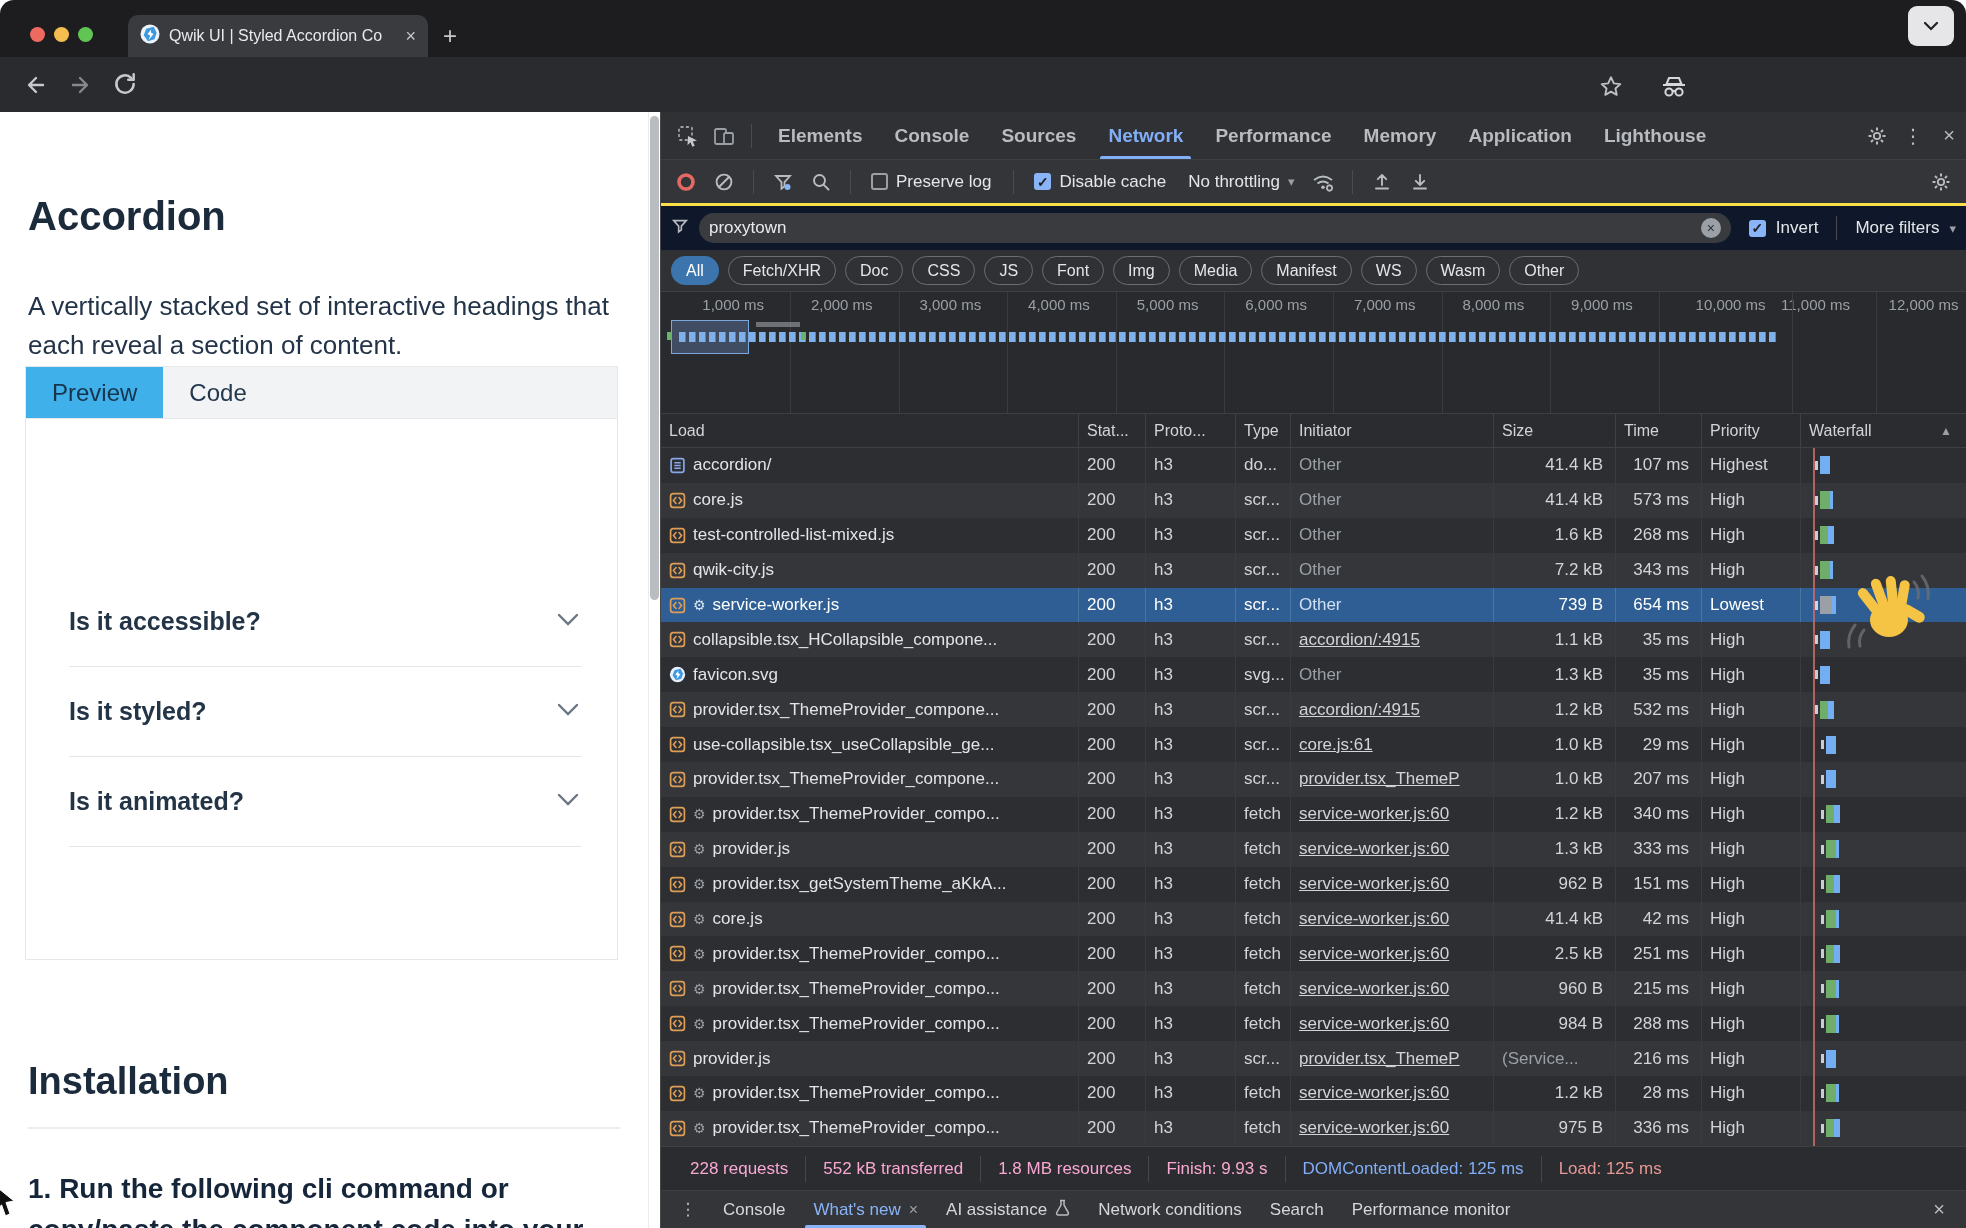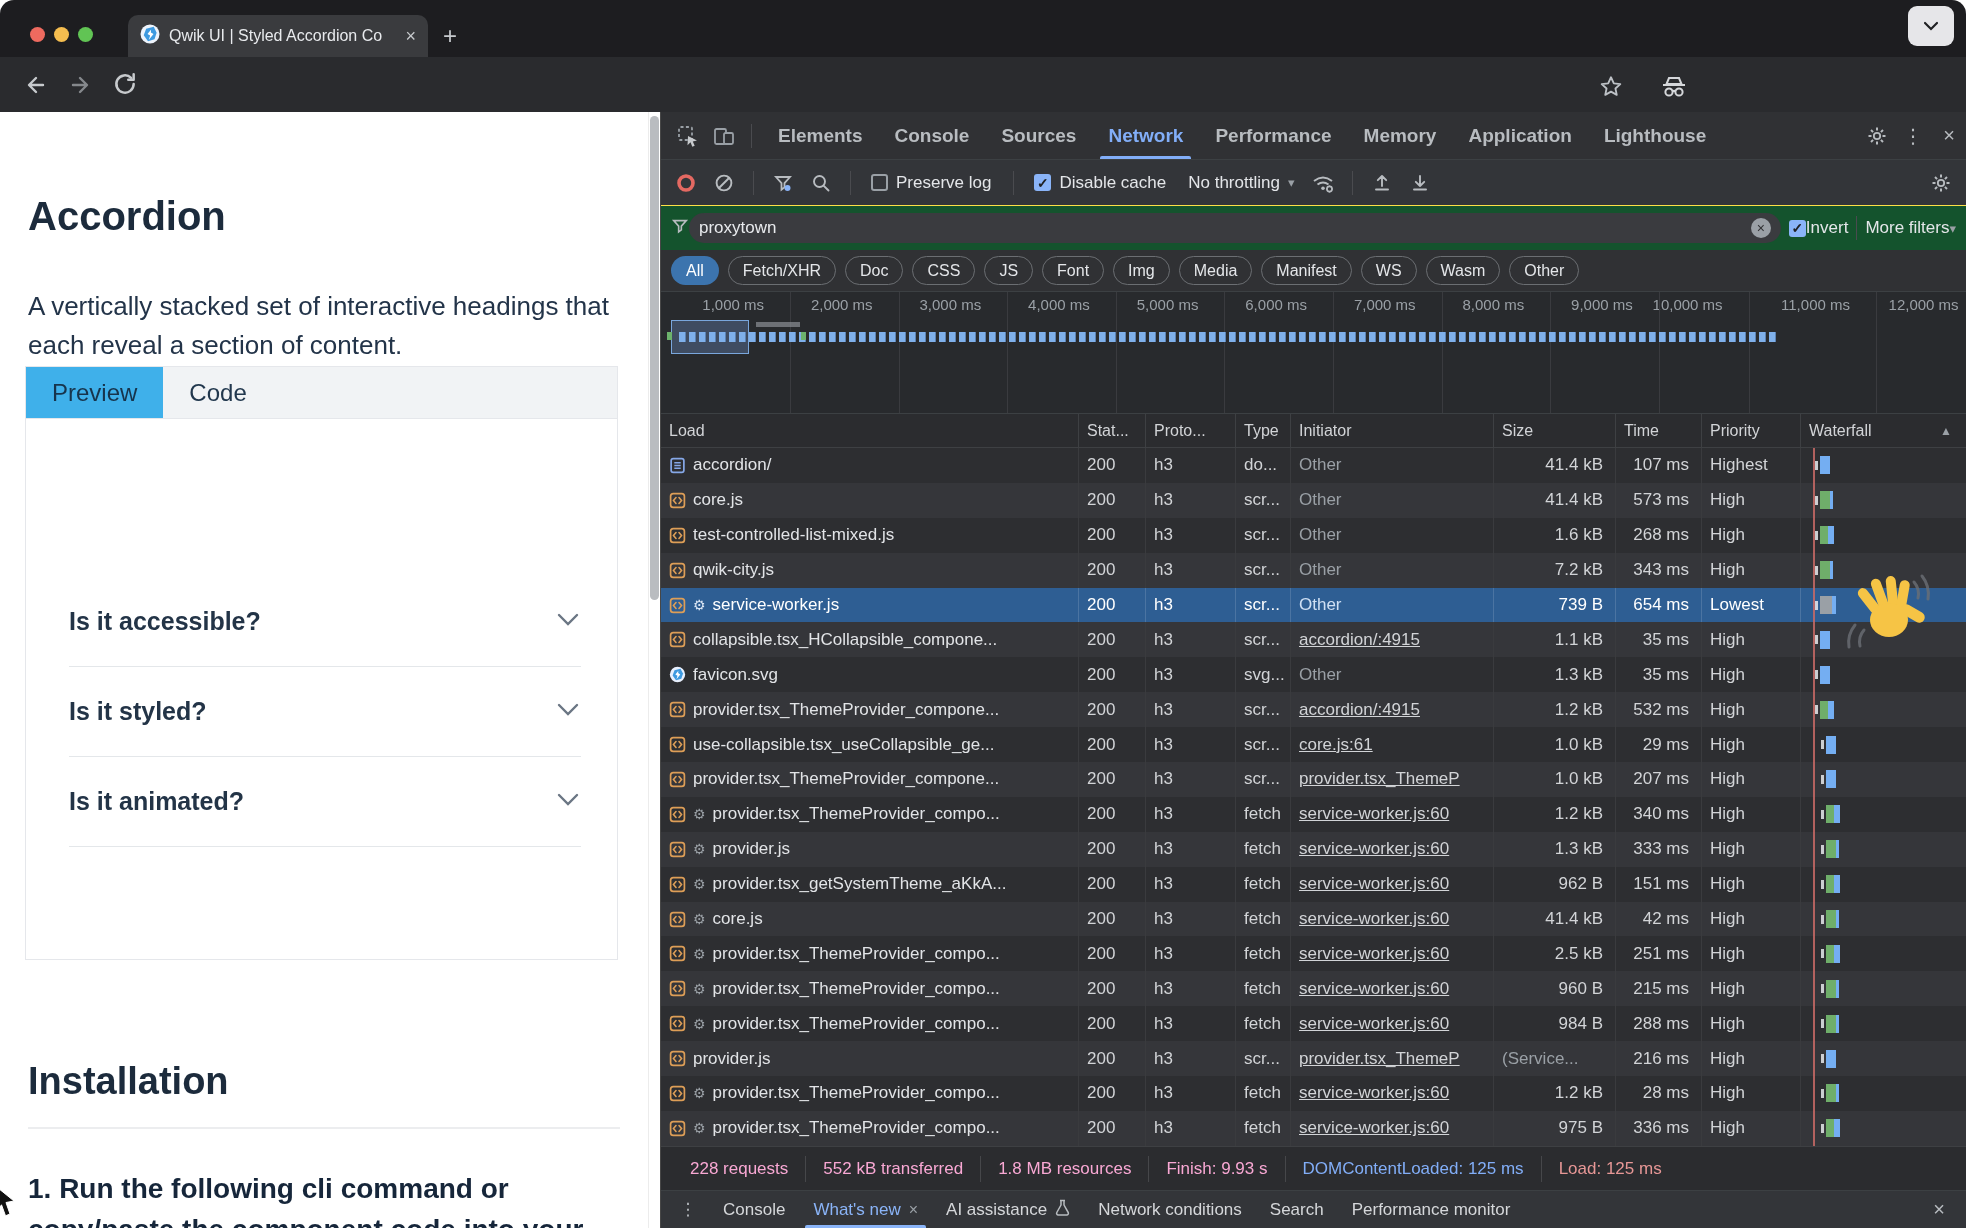--- a/index.html
+++ b/index.html
@@ -53,29 +53,29 @@
   .dt-row { display:flex; align-items:center; }
   .dt-tabbar { height:48px; background:#303134; border-bottom:1px solid #3c4043; padding-left:10px; gap:2px; }
   .dt-tab { height:100%; display:flex; align-items:center; padding:0 16px; font-size:19px; color:#b8bcc0; position:relative;font-weight:bold; }
   .dt-tab.active { color:#82aef8; }
   .dt-tab.active::after { content:""; position:absolute; left:8px; right:8px; bottom:0; height:3px; background:#82aef8; border-radius:2px 2px 0 0; }
   .icon-btn { width:34px; height:34px; display:flex; align-items:center; justify-content:center; flex:none; }
   .vdiv { width:1px; height:24px; background:#4a4b4f; margin:0 8px; flex:none; }
   .spacer { flex:1; }
   .glyph { color:#b8bcc0; font-size:20px; }
 
-  .net-toolbar { height:46px; background:#333539; border-bottom:1px solid #fde047; padding:0 8px; gap:4px; }
+  .net-toolbar { height:46px; background:#333539; border-bottom:3px solid #fde047; padding:0 8px; gap:4px; }
   .net-toolbar .label { font-size:17px; color:#e4e6e9; margin:0 10px 0 4px; }
   .cbx { width:17px; height:17px; border-radius:3px; flex:none; margin-left:8px; }
   .cbx.off { border:2px solid #9aa0a6; }
   .cbx.on { background:#8ab4f8; color:#202124; font-size:14px; font-weight:bold; display:flex; align-items:center; justify-content:center; }
   .ddl { display:flex; align-items:center; gap:8px; font-size:17px; color:#e4e6e9; margin:0 8px; }
   .caret { color:#9aa0a6; font-size:13px; }
 
-  .filter-row { height:44px; background:#14532d; padding:0 10px; }
+  .filter-row { height:44px; background:#0f172a; padding:0 10px; gap:10px; }
   .filter-input-wrap { flex:1; height:30px; border-radius:16px; background:#3a3b3f; display:flex; align-items:center; padding:0 10px; }
   .filter-input { flex:1; background:transparent; border:none; outline:none; color:#e8eaed; font-size:17px; }
   .clear-circ { width:20px; height:20px; border-radius:50%; background:#9aa0a6; color:#303134; font-size:14px; display:flex; align-items:center; justify-content:center; }
   .inv-label,.morefilters { font-size:17px; color:#e4e6e9; }
   .chips-row { height:42px; background:#303134; border-bottom:1px solid #3c4043; padding:0 10px; gap:9px; }
   .chip { height:29px; display:flex; align-items:center; padding:0 14px; border-radius:15px; border:1.5px solid #6b6e72; font-size:16px; color:#e4e6e9; }
   .chip.active { border-color:transparent; background:#3c74ae; color:#fff; }
 
   .overview { position:relative; height:122px; background:#282a2d; border-bottom:1px solid #3c4043; overflow:hidden; }
   .ov-seg { position:absolute; top:0; bottom:0; border-right:1px solid #3a3b3f; }
@@ -378,21 +378,21 @@
         <div class="chip">Other</div>
       </div>
 
     <div class="overview" id="overview">
         <div class="ov-seg" style="left: 1216px; width: 108.6px;">
           <span class="tick">12,000 ms</span>
         </div>
         <div class="ov-seg" style="left: 1107.4px; width: 108.6px;">
           <span class="tick">11,000 ms</span>
         </div>
-        <div class="ov-seg" style="left: 980px; width: 108.6px;">
+        <div class="ov-seg" style="left: 1023px; width: 108.6px;">
           <span class="tick">10,000 ms</span>
         </div>
         <div class="ov-seg" style="left: 890.2px; width: 108.6px;">
           <span class="tick">9,000 ms</span>
         </div>
         <div class="ov-seg" style="left: 781.6px; width: 108.6px;">
           <span class="tick">8,000 ms</span>
         </div>
         <div class="ov-seg" style="left: 673px; width: 108.6px;">
           <span class="tick">7,000 ms</span>

